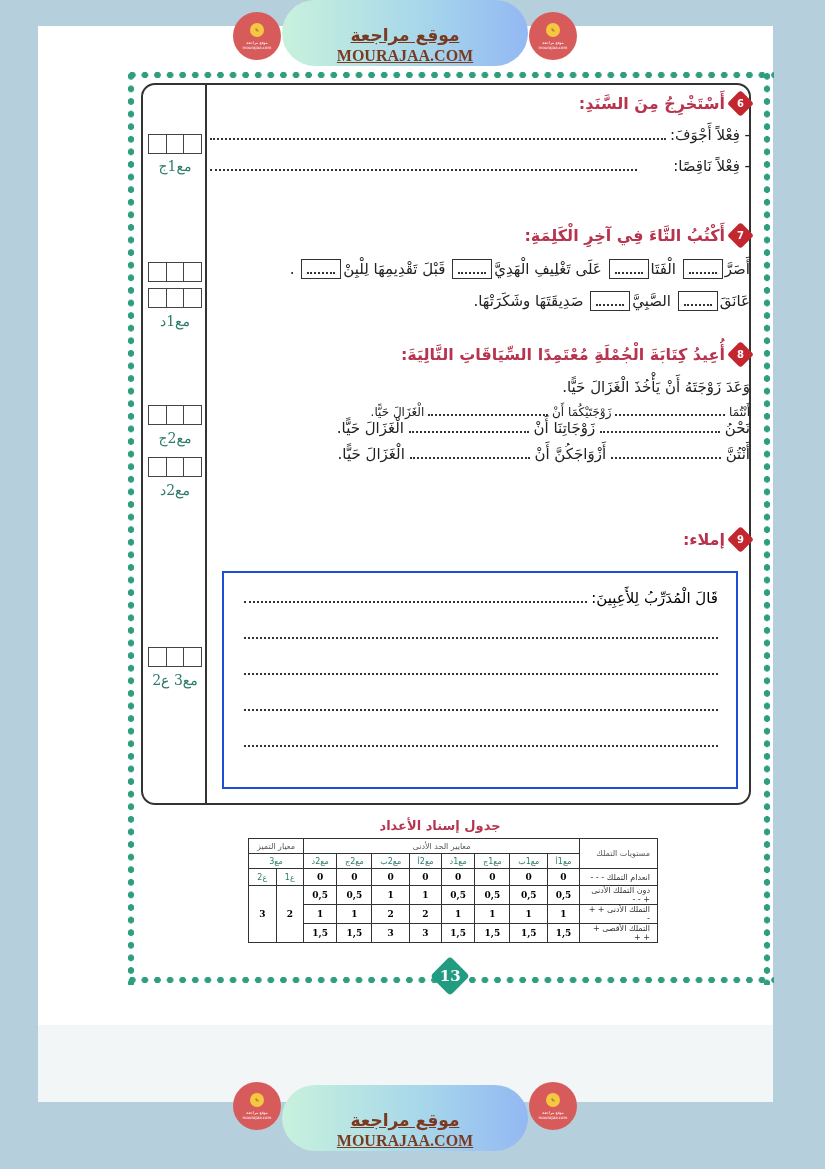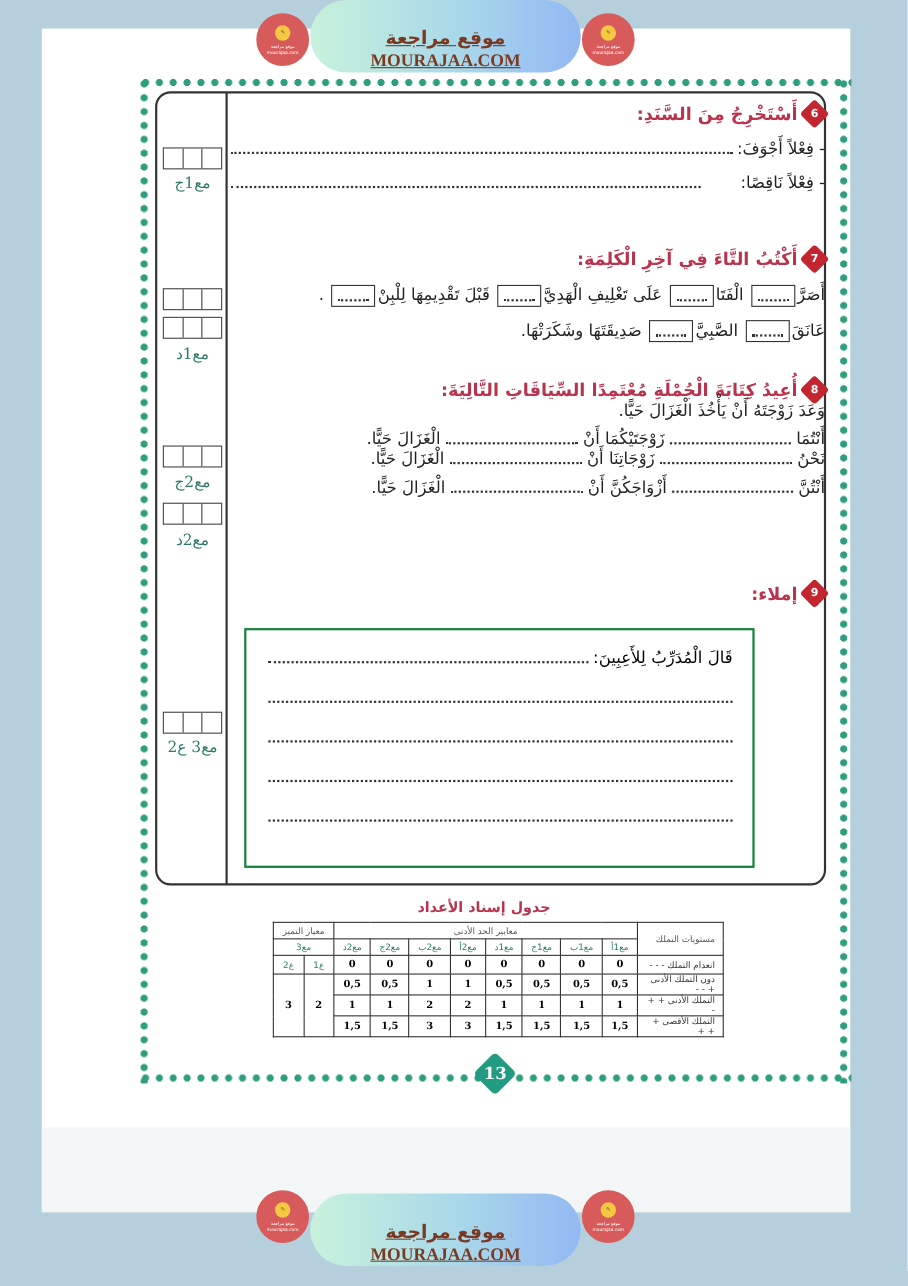--- a/index.html
+++ b/index.html
@@ -107,22 +107,22 @@
     vertical-align: middle; position: relative; margin: 0 2px;
   }
   .gap-box::after {
     content: ""; position: absolute; left: 5px; right: 5px; bottom: 4px;
     border-bottom: 2px dotted #333;
   }
   .blank {
     display: inline-block; border-bottom: 2px dotted #333; height: 12px; vertical-align: baseline;
   }
   .dictation-box {
-    position: absolute; left: 222px; top: 571px; width: 464px; height: 218px;
-    border: 2px solid #15803d;
+    position: absolute; left: 222px; top: 571px; width: 516px; height: 218px;
+    border: 2px solid #1d4ed8;
   }
 
   
   .grade-title {
     position: absolute; left: 360px; top: 818px; width: 160px; text-align: center;
     font-size: 13px; color: #b8344e; font-weight: bold; direction: rtl;
   }
   table.grade {
     position: absolute; left: 248px; top: 838px; width: 410px;
     border-collapse: collapse; direction: rtl; font-size: 9px;
@@ -249,22 +249,22 @@
   </div>
 </div>
 
 <div class="content" style="top:345px;">
   <div class="q-title">
     <div class="badge">
         <span>8</span>
       </div>
     <span>أُعِيدُ كِتَابَةَ الْجُمْلَةِ مُعْتَمِدًا السِّيَاقَاتِ التَّالِيَةَ:</span>
   </div>
-  <div style="font-size:15px;">وَعَدَ زَوْجَتَهُ أَنْ يَأْخُذَ الْغَزَالَ حَيًّا.</div>
-  <div style="font-size:15px;margin-top:8px;white-space:nowrap;">
+  <div style="font-size:15px;margin-top:14px;">وَعَدَ زَوْجَتَهُ أَنْ يَأْخُذَ الْغَزَالَ حَيًّا.</div>
+  <div style="font-size:12px;margin-top:8px;white-space:nowrap;">
     <span>أَنْتُمَا</span> <span class="blank" style="width:110px;"></span> <span>زَوْجَتَيْكُمَا أَنْ</span> <span class="blank" style="width:120px;"></span> <span>الْغَزَالَ حَيًّا.</span>
   </div>
   <div style="font-size:15px;margin-top:0;white-space:nowrap;">
     <span>نَحْنُ</span> <span class="blank" style="width:120px;"></span> <span>زَوْجَاتِنَا أَنْ</span> <span class="blank" style="width:120px;"></span> <span>الْغَزَالَ حَيًّا.</span>
   </div>
   <div style="font-size:15px;margin-top:8px;white-space:nowrap;">
     <span>أَنْتُنَّ</span> <span class="blank" style="width:110px;"></span> <span>أَزْوَاجَكُنَّ أَنْ</span> <span class="blank" style="width:120px;"></span> <span>الْغَزَالَ حَيًّا.</span>
   </div>
 </div>
 

